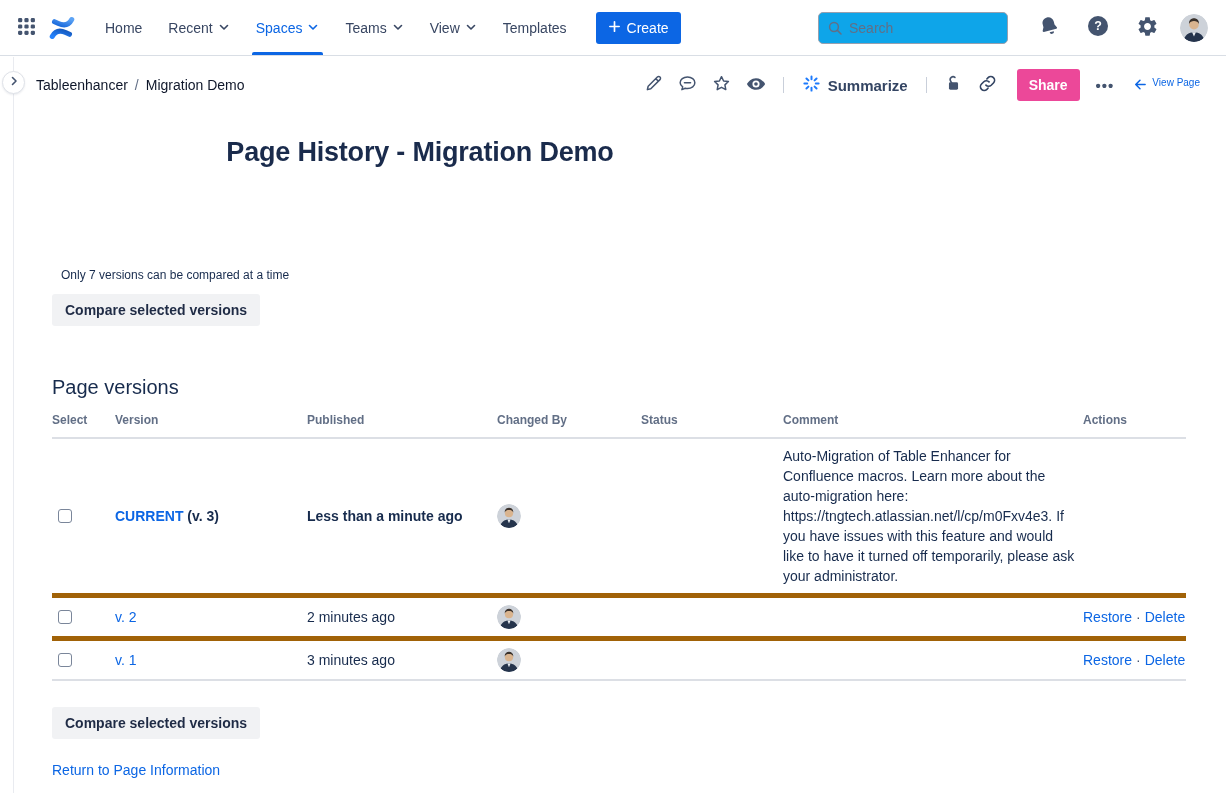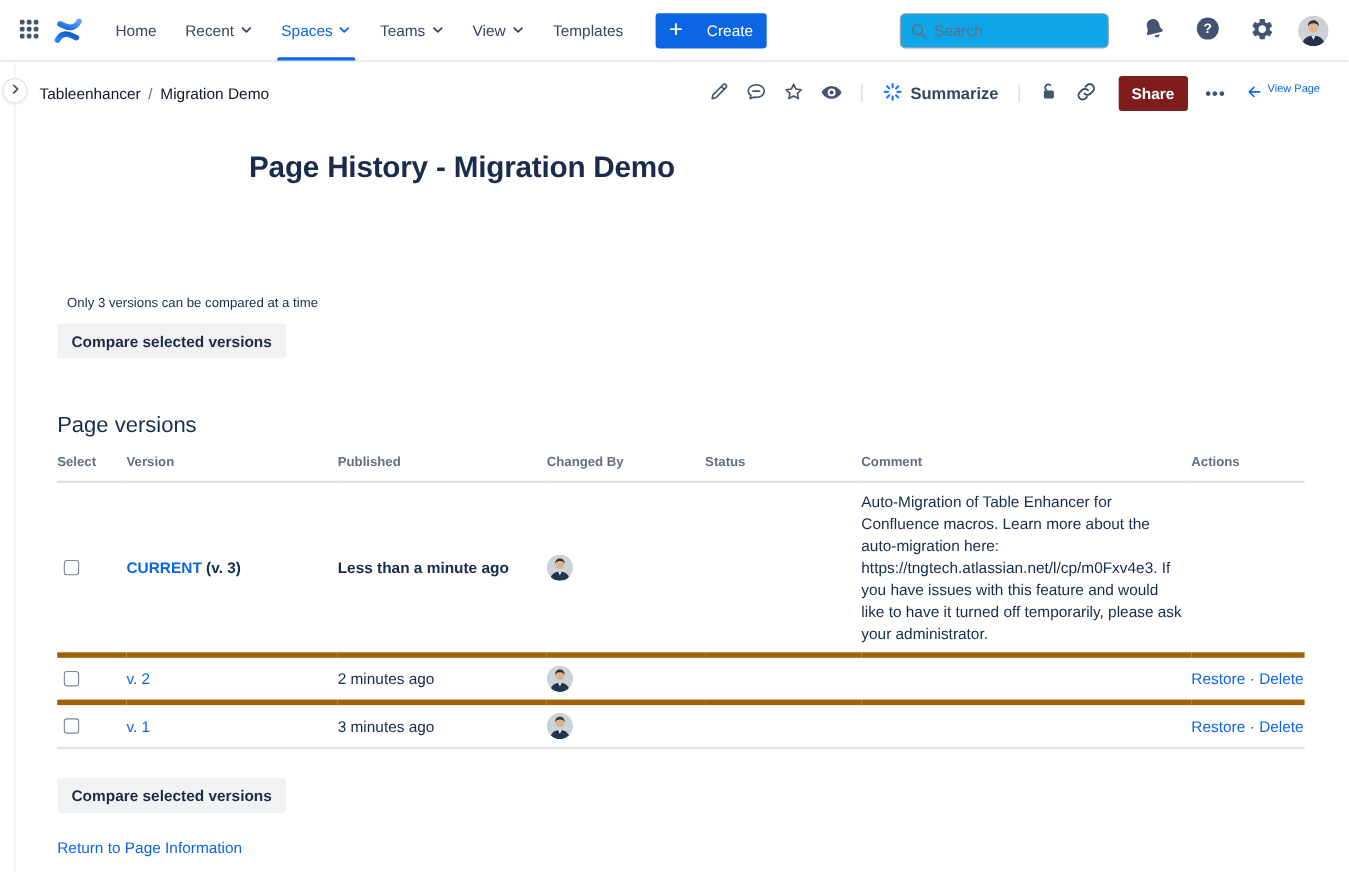--- a/index.html
+++ b/index.html
@@ -37,21 +37,21 @@
   }
   .nav-item.active { color: #0C66E4; }
   .nav-item.active::after {
     content: ""; position: absolute; left: 9px; right: 9px; bottom: 0;
     height: 3px; background: #0C66E4; border-radius: 2px 2px 0 0;
   }
   .create-btn {
     margin-left: 16px; height: 32px; padding: 0 12px;
     background: #0C66E4; color: #fff; border-radius: 3px;
     font-size: 14px; font-weight: 500;
-    display: inline-flex; align-items: center; gap: 22px;
+    display: inline-flex; align-items: center; gap: 6px;
   }
   .hdr-right { display: flex; align-items: center; gap: 17px; }
   .search-wrap { position: relative; margin-right: 8px; }
   .search-wrap svg { position: absolute; left: 9px; top: 8px; }
   .search-input {
     width: 190px; height: 32px;
     border: 1px solid #97A0AF; border-radius: 5px;
     padding: 0 8px 0 30px; font-size: 14px; color: #172B4D;
     font-family: inherit; outline: none; background: #0ea5e9;
   }
@@ -83,21 +83,21 @@
     width: 30px; height: 28px; border-radius: 3px; color: #44546F;
   }
   .tb-divider { width: 1px; height: 16px; background: #C9CFDA; margin: 0 8px; }
   .summarize-btn {
     display: inline-flex; align-items: center; gap: 7px;
     height: 28px; padding: 0 6px; border-radius: 3px;
     font-size: 15px; font-weight: 600; color: #344563;
   }
   .share-btn {
     height: 32px; padding: 0 12px; margin: 0 6px 0 10px;
-    background: #7f1d1d; color: #fff; border-radius: 3px;
+    background: #ec4899; color: #fff; border-radius: 3px;
     font-size: 14px; font-weight: 600;
   }
   .more-btn {
     font-size: 15px; font-weight: 700; color: #44546F;
     letter-spacing: 1px; padding: 0 6px; height: 28px; border-radius: 3px;
   }
   .view-page-link {
     display: inline-flex; align-items: flex-start; gap: 5px; margin-left: 8px;
     color: #0C66E4; font-size: 10px;
   }
@@ -342,21 +342,21 @@
         <span>View Page</span>
       </a>
     </div>
   </div>
 
   <div class="main">
     <div class="title-wrap">
       <h1 class="page-title">Page History - Migration Demo</h1>
     </div>
 
-    <p class="note">Only 3 versions can be compared at a time</p>
+    <p class="note">Only 7 versions can be compared at a time</p>
     <button class="btn-subtle">Compare selected versions</button>
 
     <h2 class="section-heading">Page versions</h2>
 
     <table class="versions">
       <colgroup>
         <col style="width:63px">
           <col style="width:192px">
           <col style="width:190px">
           <col style="width:144px">

